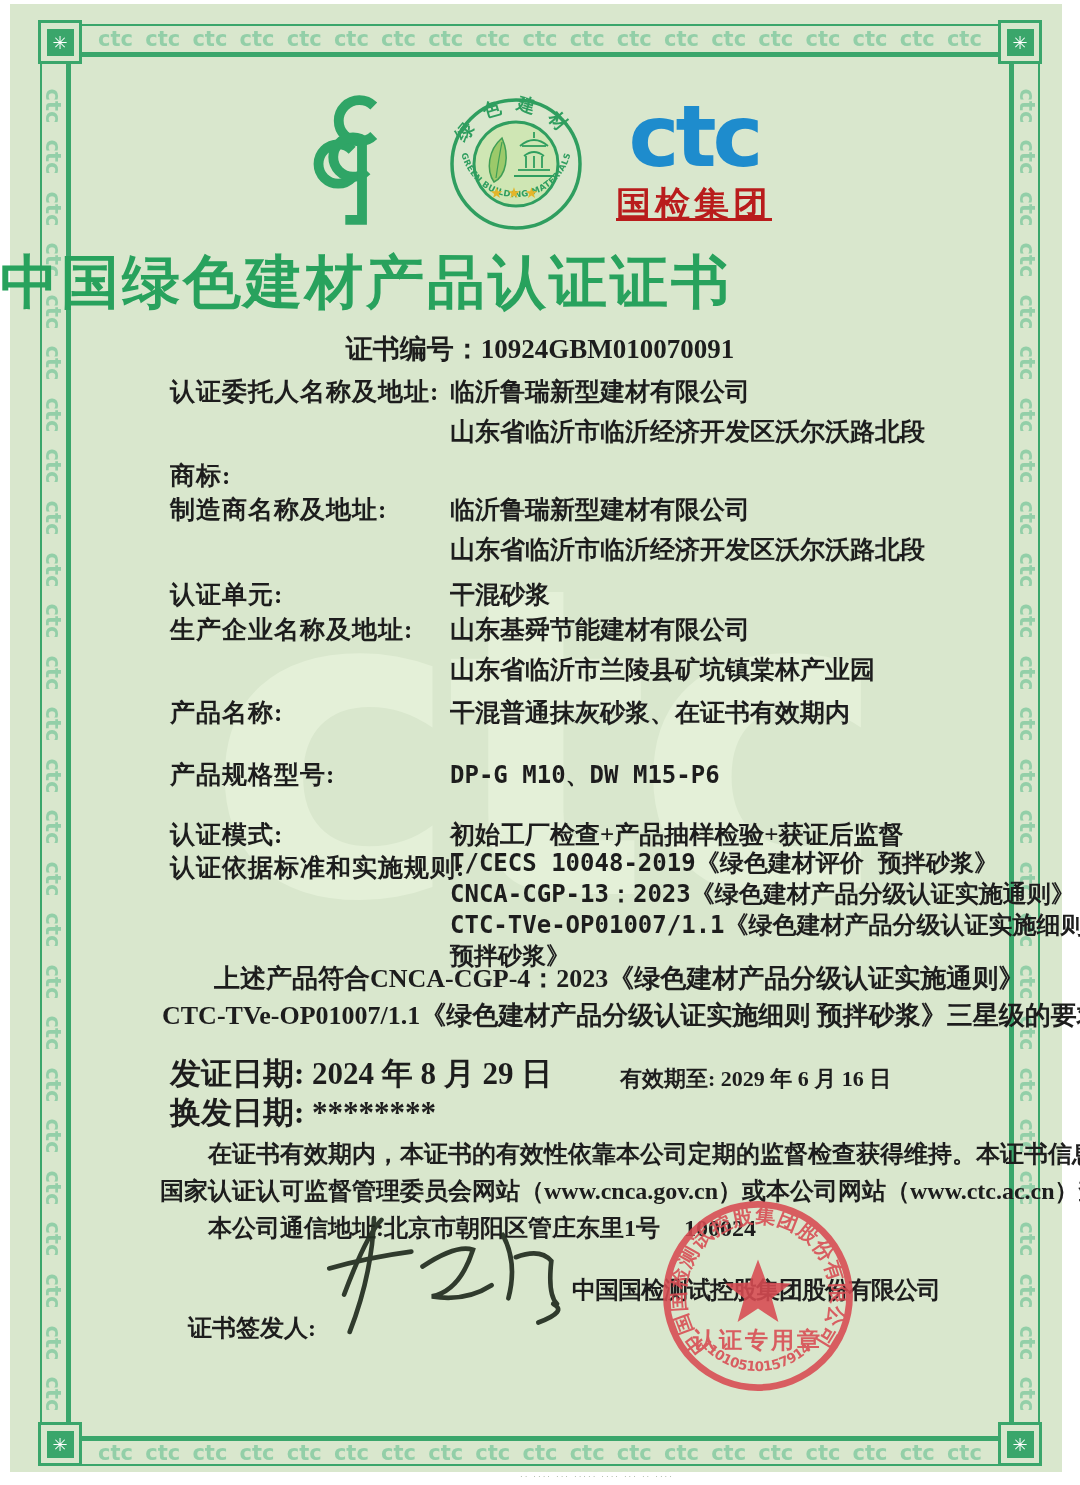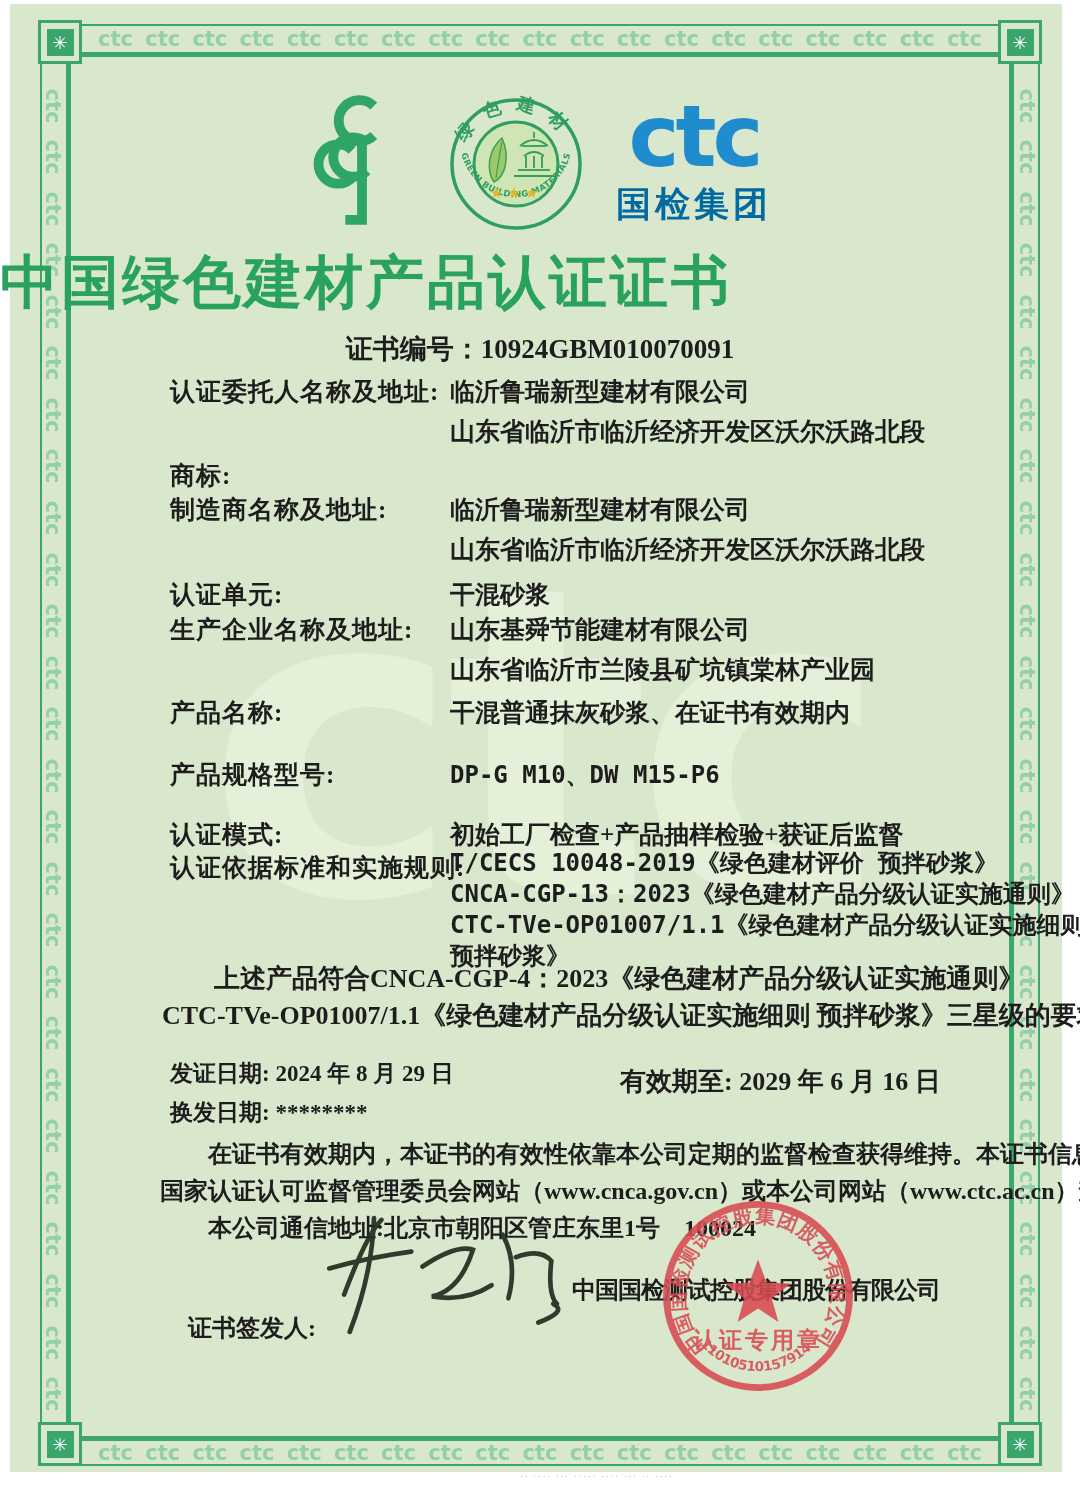--- a/index.html
+++ b/index.html
@@ -37,21 +37,21 @@
 
   
   .logos { position:absolute; left:0; top:82px; width:100%; display:flex; justify-content:center;
     align-items:flex-start; gap:30px; z-index:3; }
   .logo-tree { margin-top:6px; }
   .logo-badge { margin-top:12px; }
   .logo-ctc { margin-top:18px; text-align:center; }
   .logo-ctc .big { font-family:"DejaVu Sans", sans-serif; font-weight:900; font-size:86px;
     line-height:0.85; letter-spacing:-4px; color:#1e8ccd; }
   .logo-ctc .sub { margin-top:8px; font-family:"DejaVu Sans", sans-serif; font-weight:700;
-    font-size:35px; letter-spacing:4px; color:#0369a1; }
+    font-size:35px; letter-spacing:4px; color:#b91c1c;text-decoration:underline; }
 
   
   .title { position:absolute; left:0; top:244px; width:100%; text-align:left; z-index:3;
     font-size:58px; font-weight:900; letter-spacing:3px; color:#28a25d; }
   .certno { position:absolute; left:0; top:331px; width:100%; text-align:center; z-index:3;
     font-size:27px; font-weight:700; }
 
   
   .fields { position:absolute; left:170px; top:372px; width:800px; z-index:3; font-size:25px;
     font-weight:600; }
@@ -61,23 +61,23 @@
   .mt4 { margin-top:4px; } .mtm6 { margin-top:-6px; } .mtm5 { margin-top:-5px; }
   .mt5 { margin-top:5px; } .mt3 { margin-top:3px; } .mt22 { margin-top:22px; } .mt20 { margin-top:20px; } .mtm7 { margin-top:-7px; }
   .code { font-family:"DejaVu Sans Mono", monospace; font-weight:700; font-size:24px; }
   .std-lines { line-height:31px; }
 
   
   .statement { position:absolute; left:162px; top:960px; width:820px; z-index:3;
     font-size:26px; font-weight:600; line-height:37px; }
   .statement .ln, .notice .ln { white-space:nowrap; }
   .indent { text-indent:2em; }
-  .dates-left { position:absolute; left:170px; top:1054px; z-index:3; font-size:23px;
+  .dates-left { position:absolute; left:170px; top:1054px; z-index:3; font-size:31px;
     font-weight:600; line-height:39px; white-space:nowrap; }
-  .valid { position:absolute; left:620px; top:1064px; z-index:3; font-size:26px;
+  .valid { position:absolute; left:620px; top:1064px; z-index:3; font-size:22px;
     font-weight:600; white-space:nowrap; }
   .notice { position:absolute; left:160px; top:1136px; width:820px; z-index:3;
     font-size:24px; font-weight:600; line-height:37px; }
 
   
   .signer-label { position:absolute; left:188px; top:1312px; z-index:3; font-size:24px; font-weight:600; white-space:nowrap; }
   .signature { position:absolute; left:318px; top:1208px; z-index:4; }
   .company { position:absolute; left:572px; top:1274px; z-index:3; font-size:24px;
     font-weight:700; letter-spacing:-1px; white-space:nowrap; }
   .seal { position:absolute; left:652px; top:1190px; z-index:5; opacity:0.88; }

